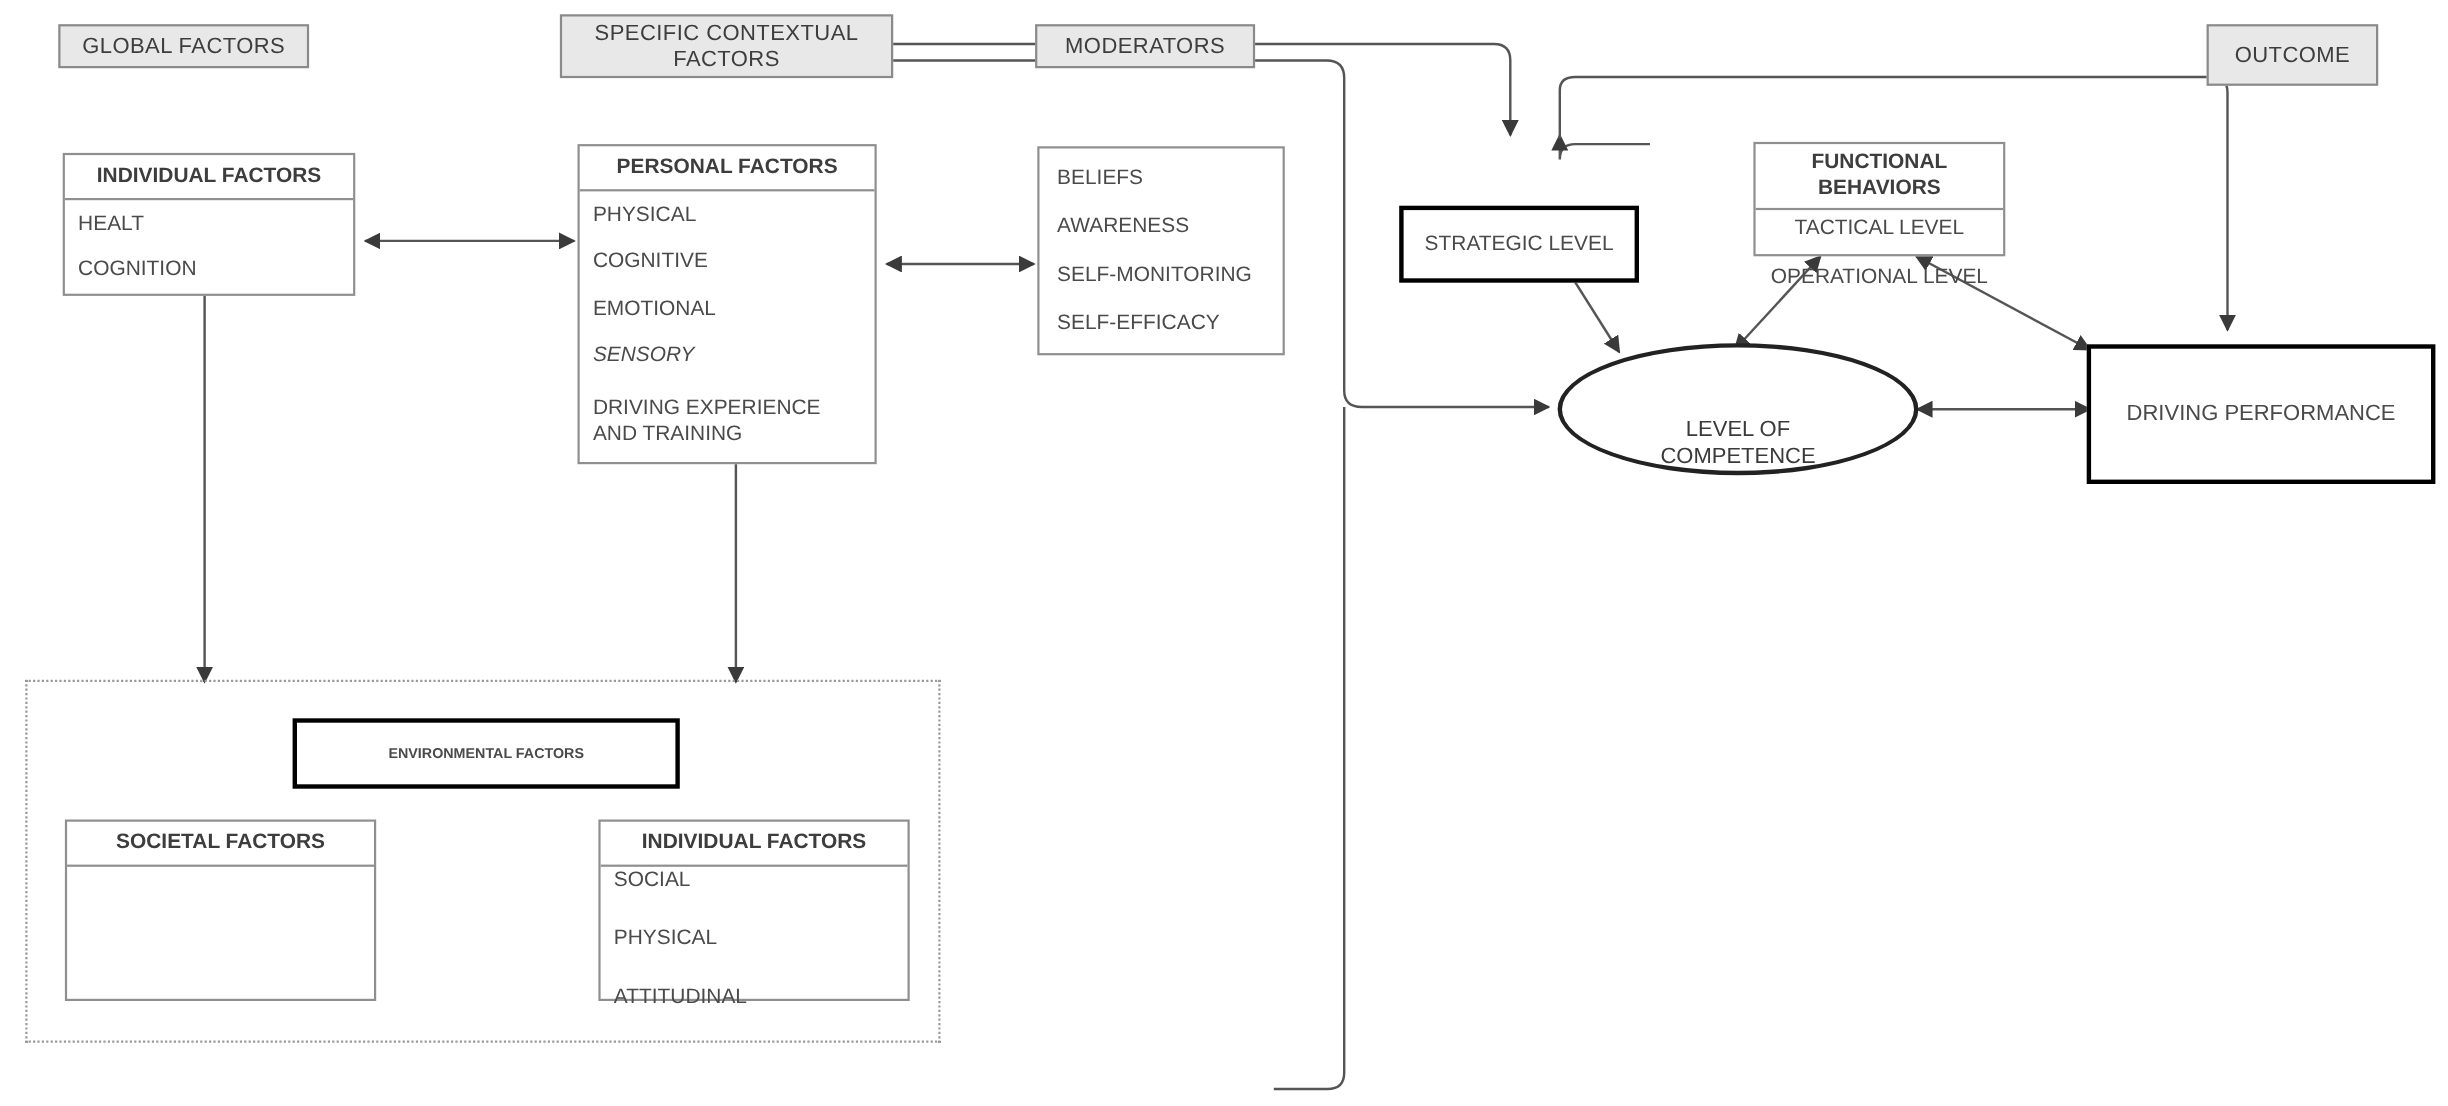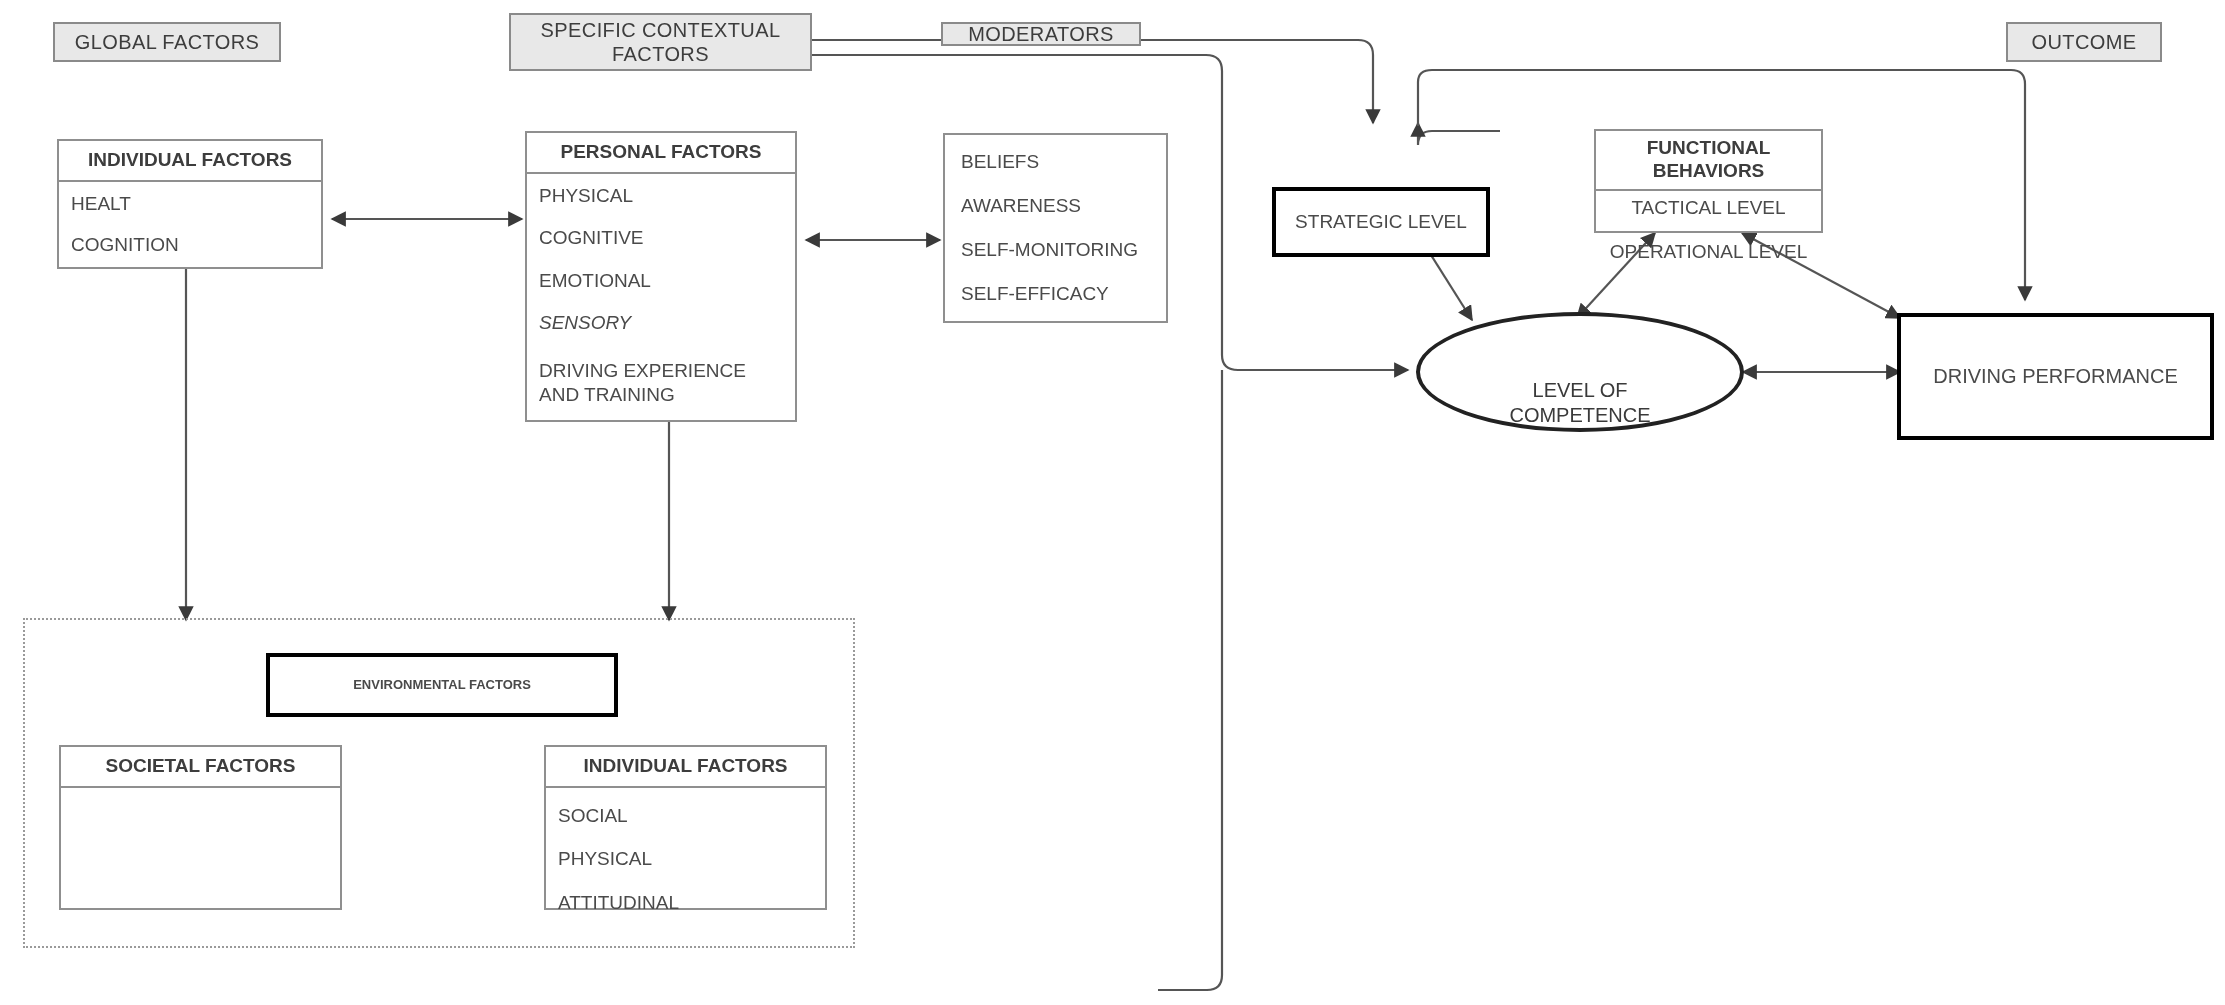--- a/index.html
+++ b/index.html
@@ -158,25 +158,25 @@
 
   <div class="node banner" style="left:509px; top:13px; width:303px; height:58px;">
     <span style="white-space:pre-line;">SPECIFIC CONTEXTUAL
 FACTORS</span>
   </div>
 
   <div class="node banner" style="left:53px; top:22px; width:228px; height:40px;">
     <span>GLOBAL FACTORS</span>
   </div>
 
-  <div class="node banner" style="left:941px; top:22px; width:200px; height:24px;justify-content:center;">
+  <div class="node banner" style="left:941px; top:22px; width:200px; height:40px;justify-content:center;">
     <span>MODERATORS</span>
   </div>
 
-  <div class="node banner" style="left:2006px; top:22px; width:156px; height:40px;">
+  <div class="node banner" style="left:2006px; top:22px; width:156px; height:56px;">
     <span>OUTCOME</span>
   </div>
 
   <div class="node titled" style="left:57px; top:139px; width:266px; height:130px;">
     <div class="title">INDIVIDUAL FACTORS</div>
     <div class="body">
       <div class="row">HEALT</div>
       <div class="row">COGNITION</div>
     </div>
   </div>
@@ -227,20 +227,20 @@
   <div class="node plain" style="left:266px; top:653px; width:352px; height:64px; font-weight:bold; font-size:13px;">
     <span>ENVIRONMENTAL FACTORS</span>
   </div>
 
   <div class="node titled" style="left:59px; top:745px; width:283px; height:165px;">
     <div class="title">SOCIETAL FACTORS</div>
   </div>
 
   <div class="node titled" style="left:544px; top:745px; width:283px; height:165px;">
     <div class="title">INDIVIDUAL FACTORS</div>
-    <div class="body" style="padding-top:16px;">
+    <div class="body" style="padding-top:0;gap:10px;">
       <div class="row" style="margin-bottom:20px;">SOCIAL</div>
       <div class="row" style="margin-bottom:20px;">PHYSICAL</div>
       <div class="row" style="margin-bottom:0;">ATTITUDINAL</div>
     </div>
   </div>
 
 </div>
 
 </body></html>

